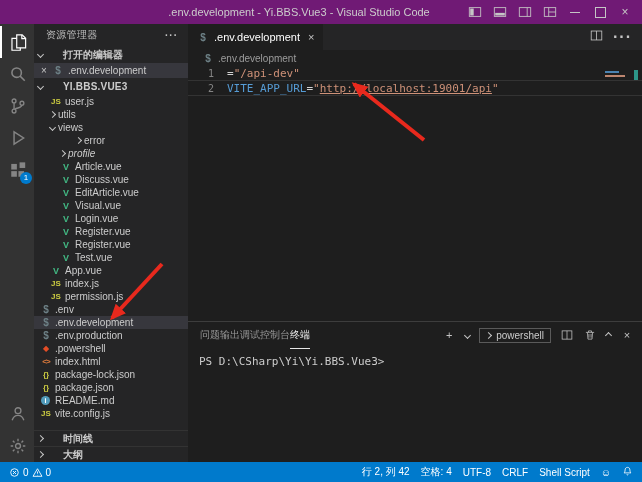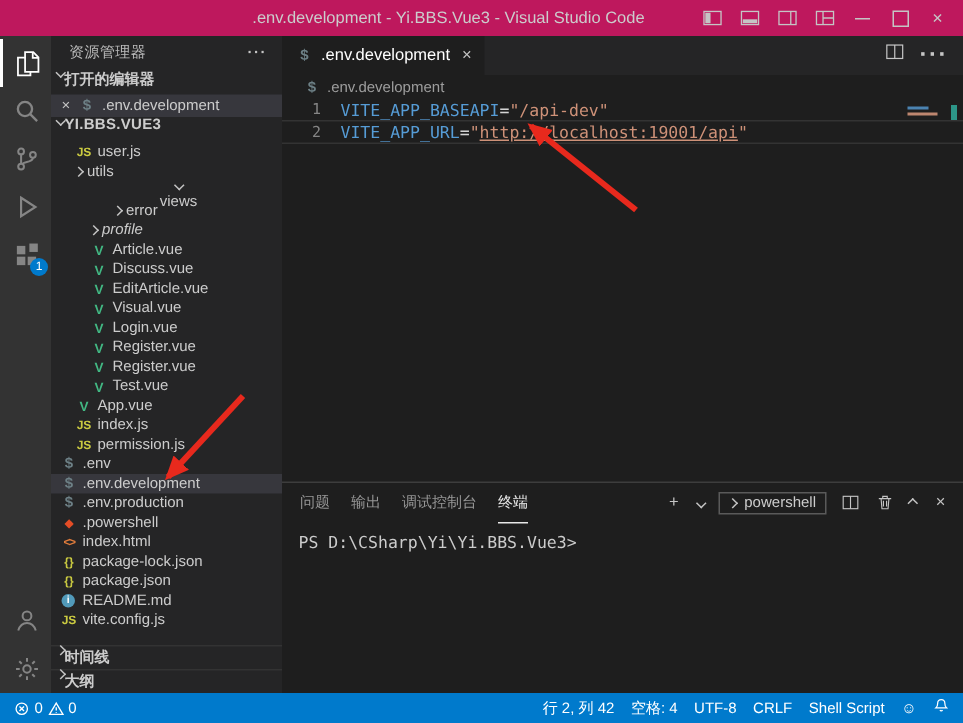--- a/index.html
+++ b/index.html
@@ -1,20 +1,20 @@
 <!DOCTYPE html>
 <html><head>
 <meta charset="utf-8">
 <style>
   html,body{margin:0;padding:0;width:642px;height:482px;overflow:hidden;background:#1e1e1e;
     font-family:"Liberation Sans","DejaVu Sans",sans-serif;}
   .window{position:relative;width:642px;height:482px;display:flex;flex-direction:column;}
 
   
-  .titlebar{height:24px;background:#be185d;color:#cccccc;display:flex;align-items:center;font-size:11px;flex:none;}
+  .titlebar{height:24px;background:#701a75;color:#cccccc;display:flex;align-items:center;font-size:11px;flex:none;}
   .tb-spacer{width:140px;flex:none;}
   .tb-title{flex:1;text-align:center;white-space:nowrap;overflow:hidden;color:#cccccc;}
   .win-controls{display:flex;align-items:center;gap:11px;padding:0 10px;flex:none;color:#c5c5c5;}
   .wc{display:flex;align-items:center;justify-content:center;width:14px;height:14px;cursor:default;}
   .wc svg{display:block;}
   .wc-max{width:9px;height:9px;border:1px solid #c5c5c5;}
   .wc-close{font-size:12px;line-height:14px;}
 
   
   .main{flex:1;display:flex;min-height:0;}
@@ -25,21 +25,21 @@
   .ab-item.active{color:#ffffff;border-left:2px solid #ffffff;}
   .ab-bottom{margin-top:auto;}
   .badge{position:absolute;right:2px;bottom:2px;width:12px;height:12px;border-radius:50%;background:#007acc;color:#fff;
     font-size:8px;line-height:12px;text-align:center;}
 
   
   .sidebar{width:154px;background:#252526;color:#cccccc;display:flex;flex-direction:column;font-size:10px;flex:none;min-height:0;}
   .sidebar-title{height:22px;display:flex;align-items:center;justify-content:space-between;padding:0 10px 0 12px;
     font-size:10px;color:#bbbbbb;flex:none;letter-spacing:.3px;}
   .dots{color:#c5c5c5;letter-spacing:1px;font-weight:bold;}
-  .section-header{height:17px;display:flex;gap:0;padding-left:4px;font-weight:bold;color:#cccccc;flex:none;}
+  .section-header{height:17px;display:flex;align-items:center;gap:20px;padding-left:4px;font-weight:bold;color:#cccccc;flex:none;}
   .section-header.bordered{border-top:1px solid #333333;height:15px;}
   .open-editor-row{height:15px;display:flex;align-items:center;gap:4px;padding-left:6px;background:#37373d;flex:none;}
   .oe-close{color:#c5c5c5;font-size:10px;width:8px;text-align:center;}
   .ws-label{font-weight:bold;letter-spacing:.2px;}
   .tree{flex:none;}
   .tree-row{height:13px;display:flex;align-items:center;gap:3px;white-space:nowrap;}
   .tree-row.selected{background:#37373d;}
   .tlabel{color:#cccccc;font-size:10px;}
   .sidebar-bottom{margin-top:auto;flex:none;}
 
@@ -76,21 +76,21 @@
   .tok-link{color:#ce9178;text-decoration:underline;}
   .minimap{position:absolute;top:3px;right:12px;width:26px;}
   .mline{height:2px;margin:2px 1px;}
   .mline.l1{background:rgba(86,156,214,.8);width:14px;}
   .mline.l2{background:rgba(206,145,120,.9);width:20px;}
   .ruler-mark{position:absolute;top:4px;right:4px;width:4px;height:10px;background:#2d9688;}
 
   
   .panel{height:140px;border-top:1px solid #3d3d3d;display:flex;flex-direction:column;flex:none;}
   .panel-header{height:26px;display:flex;align-items:center;padding:0 8px 0 12px;flex:none;}
-  .panel-tabs{display:flex;gap:14px;height:100%;align-items:center;justify-content:space-between;}
+  .panel-tabs{display:flex;height:100%;align-items:center;justify-content:space-between;}
   .panel-tab{font-size:10px;color:#969696;height:100%;display:flex;align-items:center;border-bottom:1px solid transparent;}
   .panel-tab.active{color:#e7e7e7;border-bottom:1px solid #e7e7e7;}
   .panel-actions{margin-left:auto;display:flex;align-items:center;gap:9px;color:#c5c5c5;}
   .pa-icon{display:flex;align-items:center;justify-content:center;width:14px;height:14px;font-size:11px;}
   .ps-chip{display:flex;align-items:center;gap:5px;font-size:10px;color:#cccccc;border:1px solid #5a5a5a;padding:1px 6px;}
   .terminal{flex:1;font-family:"DejaVu Sans Mono","Liberation Mono",monospace;font-size:11px;color:#cccccc;padding:7px 0 0 11px;}
 
   
   .statusbar{height:20px;background:#007acc;color:#ffffff;display:flex;align-items:center;font-size:10px;padding:0 9px;flex:none;}
   .sb-left{display:flex;align-items:center;gap:4px;}
@@ -219,21 +219,21 @@
       </div>
       <div class="tree">
           <div class="tree-row" style="padding-left: 16px;">
             <span class="fico js">JS</span>
             <span class="tlabel">user.js</span>
           </div>
           <div class="tree-row" style="padding-left: 16px;">
             <span class="chev sm right"></span>
             <span class="tlabel">utils</span>
           </div>
-          <div class="tree-row" style="padding-left: 16px; flex-direction: column;">
+          <div class="tree-row" style="padding-left: 16px;">
             <span class="chev sm down"></span>
             <span class="tlabel">views</span>
           </div>
           <div class="tree-row" style="padding-left: 42px;">
             <span class="chev sm right"></span>
             <span class="tlabel">error</span>
           </div>
           <div class="tree-row" style="padding-left: 26px; font-style: italic;">
             <span class="chev sm right"></span>
             <span class="tlabel">profile</span>
@@ -346,21 +346,21 @@
               </svg></span>
           <span class="dots">···</span>
         </div>
       </div>
       <div class="breadcrumb">
         <span class="fico env">$</span>
         <span>.env.development</span>
       </div>
       <div class="code-area">
         <div class="code-line">
-          <span class="line-num">1</span><span class="tok-key">VITE_APP_BASEAPI</span><span class="tok-eq">=</span><span class="tok-str">"/api-dev"</span>
+          <span class="line-num">1</span><span class="tok-eq">=</span><span class="tok-str">"/api-dev"</span>
         </div>
         <div class="code-line current">
           <span class="line-num">2</span><span class="tok-key">VITE_APP_URL</span><span class="tok-eq">=</span><span class="tok-str">"</span><span class="tok-link">http://localhost:19001/api</span><span class="tok-str">"</span>
         </div>
         <div class="minimap">
           <div class="mline l1"></div>
           <div class="mline l2"></div>
         </div>
         <div class="ruler-mark"></div>
       </div>

